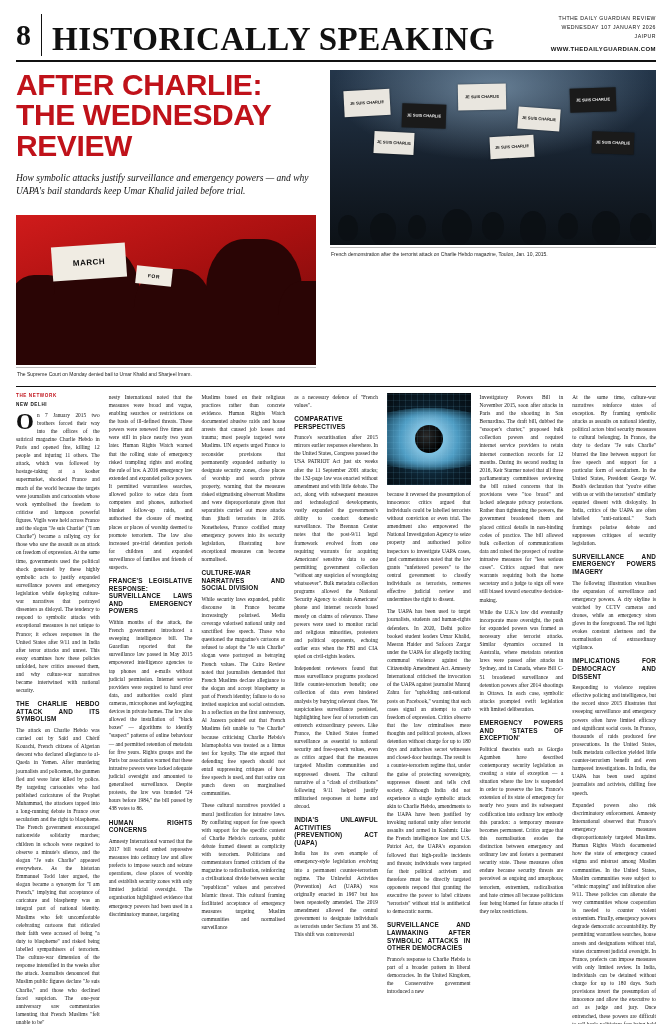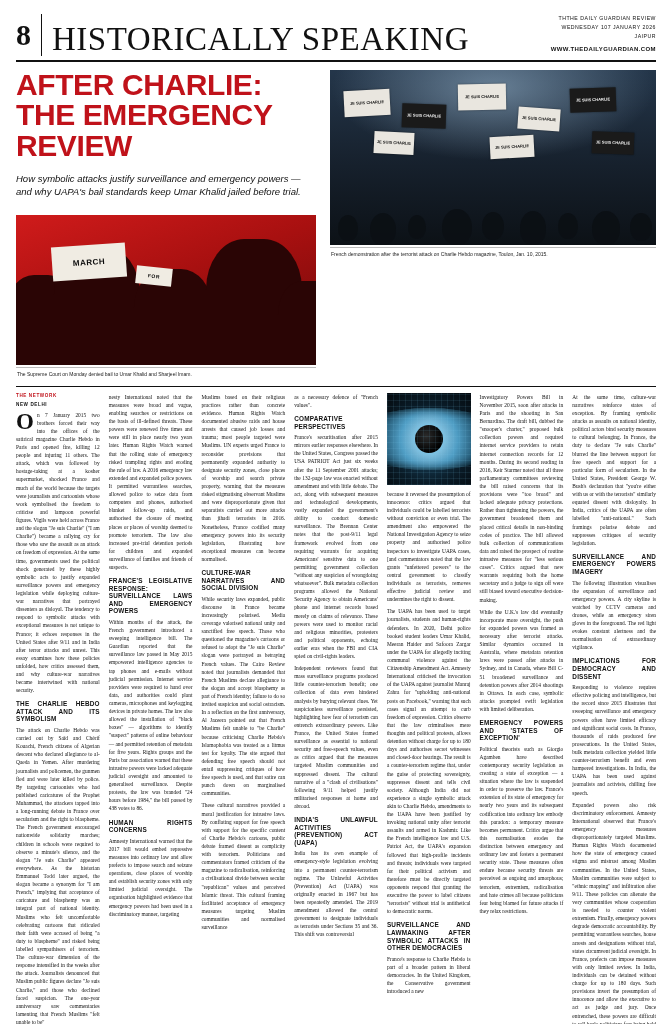--- a/index.html
+++ b/index.html
@@ -35,21 +35,21 @@
     border-right: 1px solid #111;
     margin-right: 10px;
     align-self: stretch;
     display: flex;
     align-items: center;
   }
   .section-title {
     flex: 1;
     font-family: "Liberation Serif", serif;
     font-size: 33px;
-    font-weight: normal;
+    font-weight: bold;
     letter-spacing: 0.5px;
     line-height: 1;
     white-space: nowrap;
     overflow: hidden;
   }
   .masthead-right {
     text-align: right;
     font-family: "Liberation Sans", sans-serif;
     font-size: 5.2px;
     line-height: 1.7;
@@ -76,21 +76,21 @@
   .headline {
     font-family: "Liberation Sans", sans-serif;
     font-weight: bold;
     font-size: 30px;
     line-height: 1.02;
     color: #c0121a;
     letter-spacing: -0.4px;
     margin-bottom: 10px;
   }
   .standfirst {
-    font-family: Liberation Sans, sans-serif;
+    font-family: Liberation Serif, serif;
     font-style: italic;
     font-size: 9.5px;
     line-height: 1.45;
     color: #111;
     margin-bottom: 16px;
   }
 
   
   .hero-photo {
     width: 100%;
@@ -248,21 +248,21 @@
       <div>WEDNESDAY 107 JANUARY 2026</div>
       <div>JAIPUR</div>
       <div class="site">WWW.THEDAILYGUARDIAN.COM</div>
     </div>
   </div>
 
   <div class="hero">
     <div class="hero-left">
       <div class="headline">
         <div>AFTER CHARLIE:</div>
-        <div>THE EMERGENCY</div>
+        <div>THE WEDNESDAY</div>
         <div>REVIEW</div>
       </div>
       <div class="standfirst">How symbolic attacks justify surveillance and emergency powers — and why UAPA's bail standards keep Umar Khalid jailed before trial.</div>
       <div class="red-photo">
         <div class="silhouette" style="left:-10px;bottom:0;width:70px;height:90px;"></div>
         <div class="silhouette" style="left:38px;bottom:0;width:86px;height:118px;"></div>
         <div class="silhouette" style="left:118px;bottom:0;width:78px;height:96px;"></div>
         <div class="silhouette" style="left:190px;bottom:0;width:96px;height:126px;"></div>
         <div class="silhouette" style="left:262px;bottom:0;width:60px;height:84px;"></div>
         <div class="sign" style="left:36px;top:30px;width:74px;height:34px;transform:rotate(-4deg);">MARCH</div>

